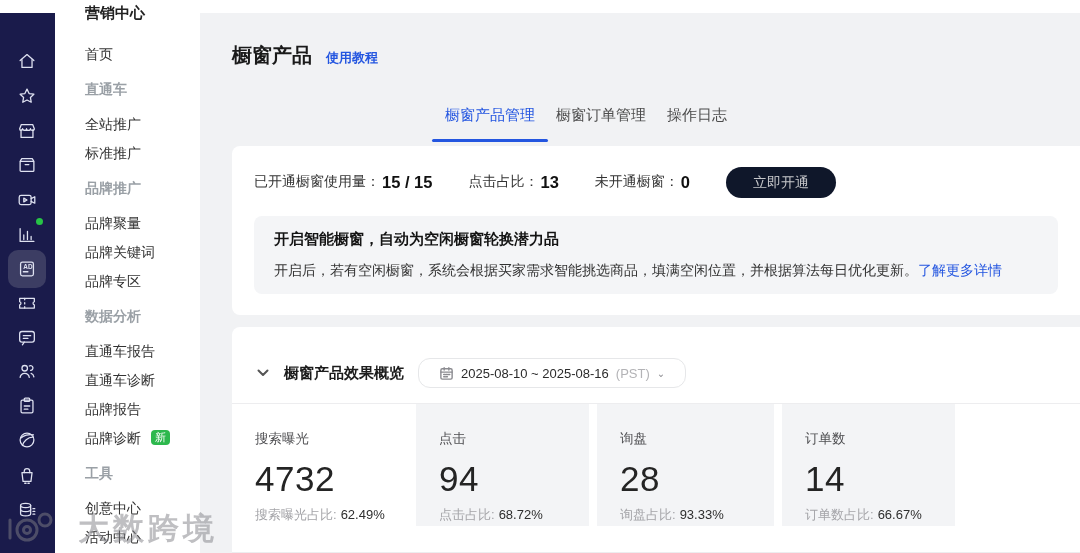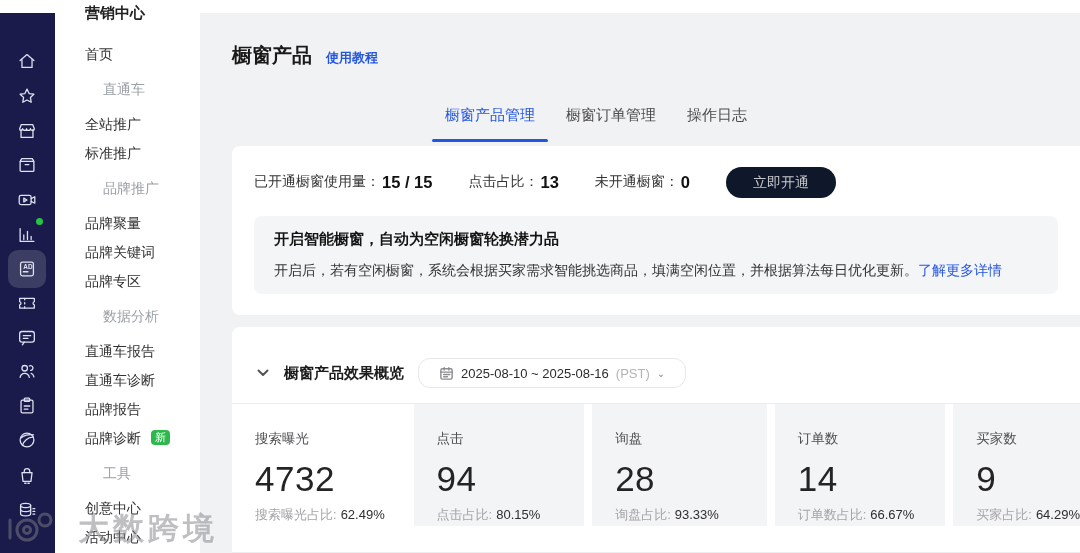--- a/index.html
+++ b/index.html
@@ -19,36 +19,36 @@
   .ri svg{width:22px;height:22px;fill:none;stroke:var(--icon);stroke-width:1.4;stroke-linecap:round;stroke-linejoin:round;}
   .ri.sel{background:var(--rail-sel);}
   .ri .adtxt{fill:var(--icon);stroke:none;font-size:7px;font-weight:bold;font-family:"Liberation Sans",sans-serif;}
   .dot{position:absolute;top:2px;right:3px;width:7px;height:7px;border-radius:50%;background:#27c346;}
 
   
   .sidebar{position:absolute;left:55px;top:0;width:145px;height:553px;background:#fff;}
   .sb-header{position:absolute;left:30px;top:4px;font-size:15px;font-weight:bold;color:#222;}
   .sb-list{position:absolute;left:30px;top:40px;right:14px;}
   .sb-row{height:29px;line-height:29px;font-size:14px;color:#333;white-space:nowrap;cursor:pointer;}
-  .sb-row.sb-section{color:var(--muted);margin:6px 18px;cursor:default;}
+  .sb-row.sb-section{color:var(--muted);margin:6px 0;cursor:default;font-weight:bold;}
   .sb-badge{display:inline-block;margin-left:6px;background:var(--green);color:#fff;font-size:11px;line-height:15px;padding:0 4px;border-radius:4px;vertical-align:2px;}
   
   .sb-scroll{position:absolute;left:187px;top:13px;width:9px;height:540px;background:#f4f4f4;}
   .sb-arrow{position:absolute;left:1px;top:5px;width:0;height:0;border-left:4px solid transparent;border-right:4px solid transparent;border-bottom:6px solid #8f8f8f;}
   .sb-thumb{position:absolute;left:1px;top:35px;width:7px;height:505px;background:#a8a8a8;border-radius:3px;}
 
   
   .main{position:absolute;left:200px;top:13px;width:880px;height:540px;background:var(--pagebg);}
   .top-strip{position:absolute;left:0;top:0;width:1080px;height:13px;background:#fff;}
 
   .page-title-row{position:absolute;left:32px;top:29px;display:flex;align-items:baseline;gap:14px;}
   .page-title{font-size:20px;font-weight:bold;color:#1a1a1a;}
   .tutorial-link{font-size:13px;font-weight:bold;color:var(--blue);cursor:pointer;}
 
-  .tabs{position:absolute;left:245px;top:93px;display:flex;gap:31px;height:22px;}
+  .tabs{position:absolute;left:245px;top:93px;display:flex;gap:21px;height:22px;}
   .tab{font-size:15px;color:#4c4c4c;cursor:pointer;position:relative;white-space:nowrap;}
   .tab.active{color:var(--blue);}
   .tab.active::after{content:'';position:absolute;left:-13px;right:-13px;bottom:-14px;height:3px;background:var(--blue);border-radius:2px;}
 
   .card{position:absolute;left:32px;right:0;background:var(--cardbg);border-radius:8px 0 0 8px;}
   .card1{top:133px;height:169px;}
   .card2{top:314px;height:239px;border-radius:8px 0 0 0;}
 
   
   .stats-row{position:absolute;left:22px;top:20px;right:20px;height:32px;display:flex;align-items:center;gap:36px;}
@@ -325,42 +325,35 @@
     <div class="metric-label">搜索曝光</div>
     <div class="metric-value">4732</div>
     <div class="metric-sub">
       <span class="sl">搜索曝光占比:</span><span class="sv">62.49%</span>
     </div>
   </div>
         <div class="metric m2">
     <div class="metric-label">点击</div>
     <div class="metric-value">94</div>
     <div class="metric-sub">
-      <span class="sl">点击占比:</span><span class="sv">80.15%</span>
+      <span class="sl">点击占比:</span><span class="sv">68.72%</span>
     </div>
   </div>
         <div class="metric m3">
     <div class="metric-label">询盘</div>
     <div class="metric-value">28</div>
     <div class="metric-sub">
       <span class="sl">询盘占比:</span><span class="sv">93.33%</span>
     </div>
   </div>
         <div class="metric m4">
     <div class="metric-label">订单数</div>
     <div class="metric-value">14</div>
     <div class="metric-sub">
       <span class="sl">订单数占比:</span><span class="sv">66.67%</span>
-    </div>
-  </div>
-        <div class="metric m5">
-    <div class="metric-label">买家数</div>
-    <div class="metric-value">9</div>
-    <div class="metric-sub">
-      <span class="sl">买家占比:</span><span class="sv">64.29%</span>
     </div>
   </div>
       </div>
     <div class="bottom-divider"></div>
   </section>
 </main>
 
 <div class="watermark">
   <svg viewBox="0 0 52 42">
     <g fill="none" stroke="rgba(128,128,134,.5)" stroke-width="3" stroke-linecap="round">

